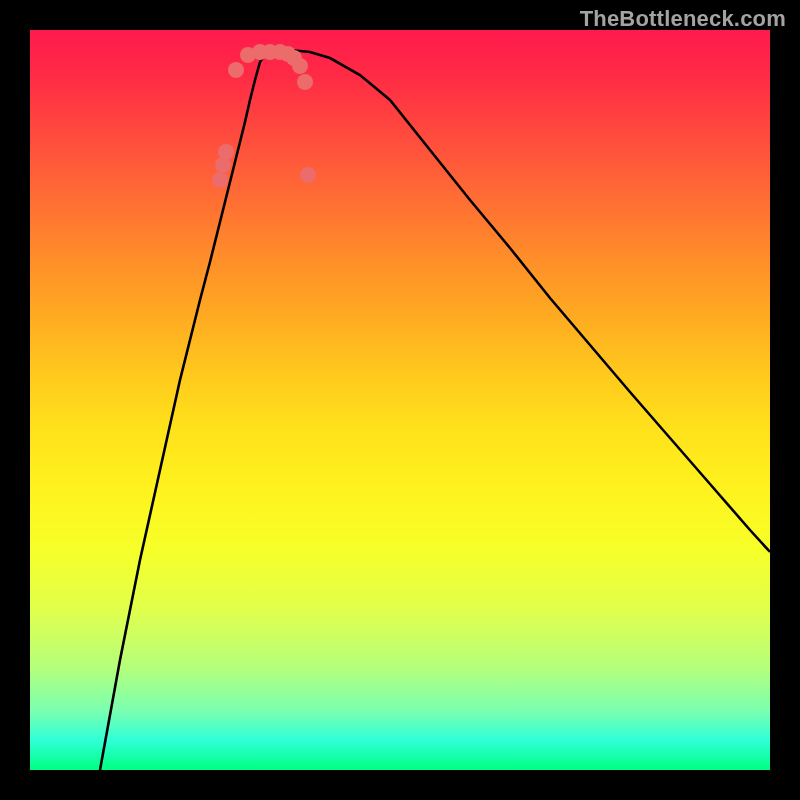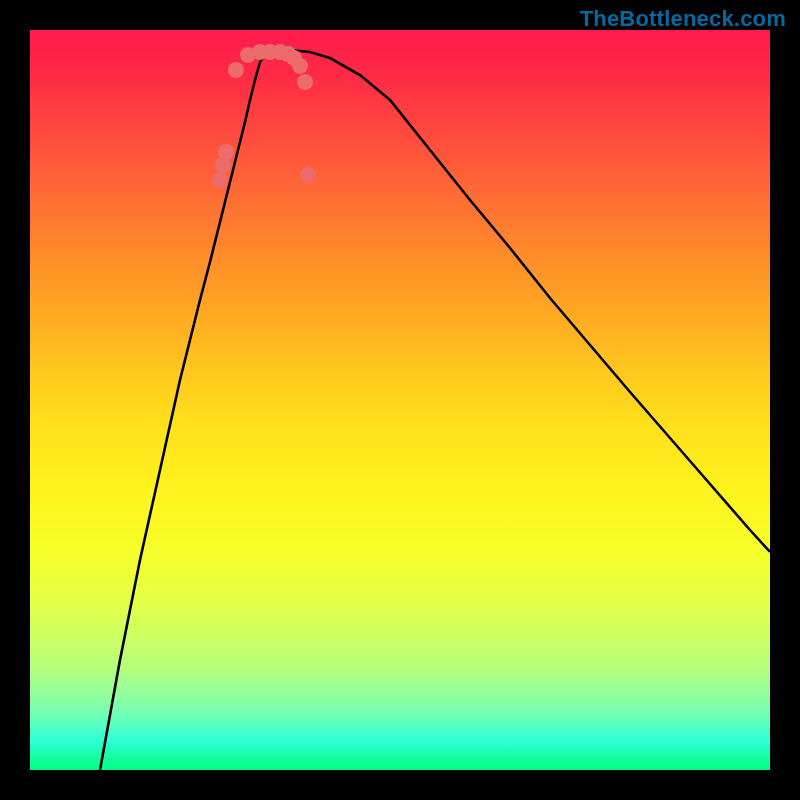--- a/index.html
+++ b/index.html
@@ -55,21 +55,21 @@
     width: 740px;
     height: 740px;
   }
   .brand {
     position: absolute;
     top: 6px;
     right: 14px;
     font-family: Arial, Helvetica, sans-serif;
     font-size: 22px;
     font-weight: 600;
-    color: #0369a1;
+    color: #a3a3a3;
     letter-spacing: 0.2px;
     user-select: none;
     margin-left: 26px;
   }
 </style>
 </head>
 <body>
 
 <div class="frame">
   <div class="brand">TheBottleneck.com</div>

